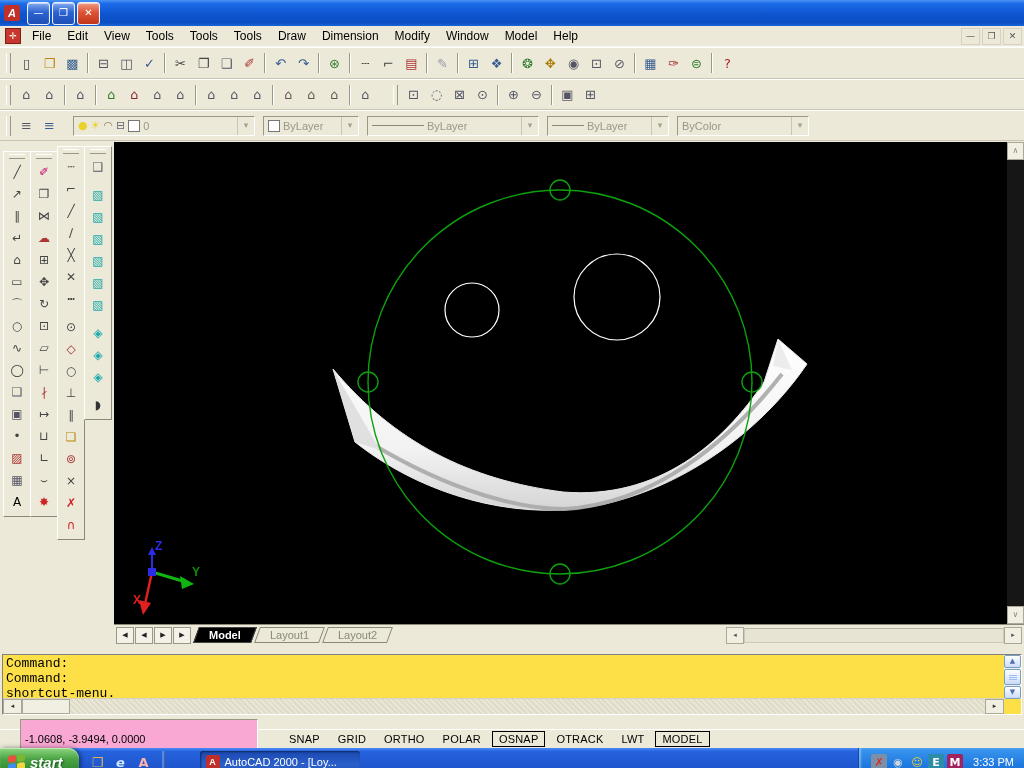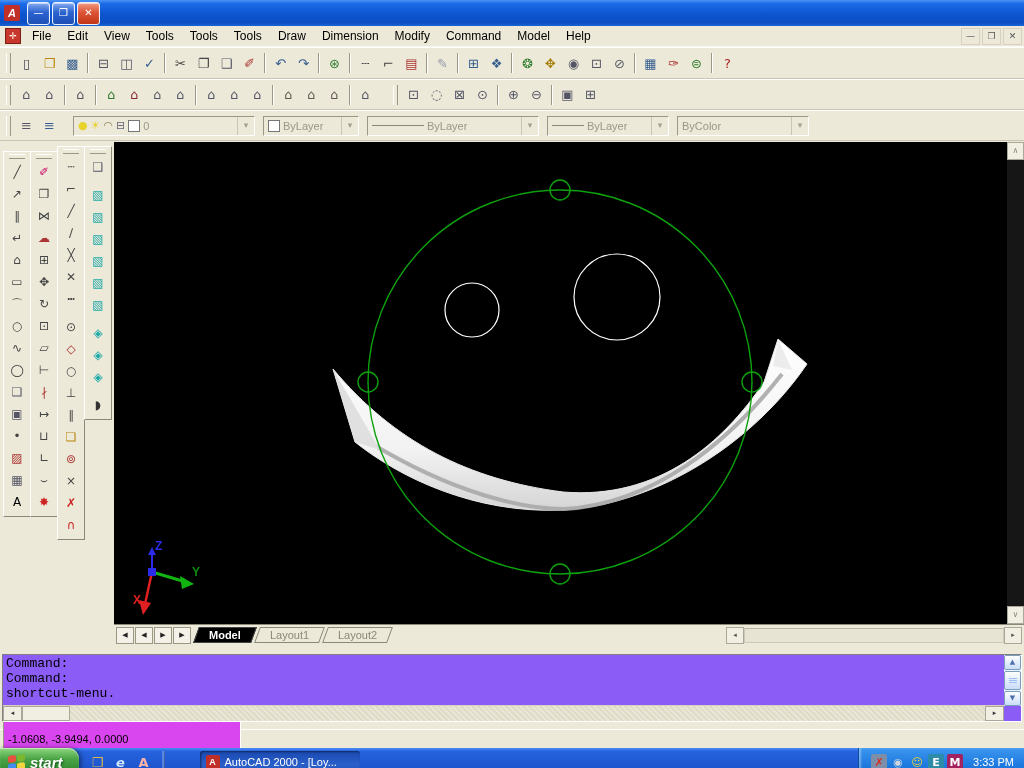--- a/index.html
+++ b/index.html
@@ -73,42 +73,42 @@
   .tab{transform:skewX(-20deg);border:1px solid #8a8878;padding:1px 12px;margin-right:3px;background:#ece9d8;color:#8a8878}
   .tab>span{display:inline-block;transform:skewX(20deg)}
   .tab.active{background:#000;color:#fff;font-weight:bold;border-color:#444}
   .hscroll{margin-left:auto;margin-right:2px;width:296px;height:15px;display:flex;align-items:center}
   .hs-btn{width:16px;height:15px;background:#f1efe2;border:1px solid #aca899;color:#555;font-size:7px;display:flex;align-items:center;justify-content:center}
   .hs-btn.left::after{content:"◂"}.hs-btn.right::after{content:"▸"}
   .hs-track{flex:1;height:13px;background:#e7e4d3;border:1px solid #cdc9b6;border-top-color:#b9b5a2}
 
   
   .cmdwin{height:71px;background:#ece9d8;padding:2px 2px 0;box-sizing:border-box}
-  .cmd-inner{position:relative;height:68px;background:#8b5cf6;border:1px solid;border-color:#808080 #fff #fff #808080;box-sizing:border-box}
+  .cmd-inner{position:relative;height:61px;background:#fde047;border:1px solid;border-color:#808080 #fff #fff #808080;box-sizing:border-box}
   .cmd-text{position:absolute;left:3px;top:1px;right:19px;bottom:15px;overflow:hidden;
     font-family:"Liberation Mono","DejaVu Sans Mono",monospace;font-size:13px;line-height:15px;color:#000;white-space:pre}
   .cmd-vscroll{position:absolute;right:0;top:0;width:17px;bottom:15px;display:flex;flex-direction:column;background:#e9f1fc}
   .xp-btn{height:16px;border:1px solid #7b9ebd;border-radius:2px;background:linear-gradient(180deg,#fdfeff,#cbdcf8);
     color:#4d6fae;font-size:7px;display:flex;align-items:center;justify-content:center}
   .xp-btn.up::after{content:"▲"}.xp-btn.down::after{content:"▼"}
   .xp-thumb{height:20px;margin:1px 0;border:1px solid #7b9ebd;border-radius:2px;background:linear-gradient(180deg,#fdfeff,#cbdcf8);
     display:flex;flex-direction:column;align-items:center;justify-content:center;gap:1px}
   .xp-thumb i{display:block;width:8px;height:1px;background:#9ebef0}
   .xp-spring{flex:1}
   .cmd-hscroll{position:absolute;left:0;right:17px;bottom:0;height:15px;display:flex;background:#ece9d8;border-top:1px solid #d6d2bf}
   .ch-btn{width:17px;background:#f1efe2;border:1px solid #aca899;color:#333;font-size:7px;display:flex;align-items:center;justify-content:center}
   .ch-btn.left::after{content:"◂"}.ch-btn.right::after{content:"▸"}
   .ch-thumb{width:46px;background:#f1efe2;border:1px solid #aca899}
   .ch-track{flex:1;background:repeating-linear-gradient(45deg,#e9e6d5 0 2px,#dedbc8 2px 4px)}
 
   
   .statusgap{height:6px;background:#ece9d8}
   .statusbar{height:18px;display:flex;align-items:center;background:#ece9d8;font-size:11px;border-top:1px solid #fff}
-  .coords{width:228px;height:14px;margin-left:3px;padding:12px 4px;display:flex;align-items:center;color:#000;
-    border:1px solid;border-color:#9a9785 #fff #fff #9a9785;background:#d946ef}
+  .coords{width:228px;height:14px;margin-left:20px;padding:12px 4px;display:flex;align-items:center;color:#000;
+    border:1px solid;border-color:#9a9785 #fff #fff #9a9785;background:#f9a8d4}
   .toggles{display:flex;align-items:center;margin-left:22px}
   .stog{padding:1px 6px;margin:0 2px;color:#000;border:1px solid transparent;letter-spacing:.2px}
   .stog.active{border:1px solid #000}
 
   
   .taskbar{height:28px;position:relative;display:flex;align-items:center;
     background:linear-gradient(180deg,#4b8df7 0%,#2663de 12%,#1e55cd 70%,#1848b4 100%)}
   .start{height:28px;padding:0 16px 0 8px;border-radius:0 11px 11px 0;display:flex;align-items:center;gap:5px;
     background:linear-gradient(180deg,#8ed77e 0%,#4aa345 40%,#2f8a2e 85%,#246f24 100%);
     color:#fff;font-weight:bold;font-style:italic;font-size:15px;text-shadow:1px 1px 2px #14571a;
@@ -153,21 +153,21 @@
   <span id="menu-items" class="tb-flow">
       <span class="menu-item">File</span>
       <span class="menu-item">Edit</span>
       <span class="menu-item">View</span>
       <span class="menu-item">Tools</span>
       <span class="menu-item">Tools</span>
       <span class="menu-item">Tools</span>
       <span class="menu-item">Draw</span>
       <span class="menu-item">Dimension</span>
       <span class="menu-item">Modify</span>
-      <span class="menu-item">Command</span>
+      <span class="menu-item">Window</span>
       <span class="menu-item">Model</span>
       <span class="menu-item">Help</span>
     </span>
   <span class="menu-spring"></span>
   <span id="mdi-buttons" class="tb-flow">
       <span class="mdi-ctl">
         <span class="glyph">—</span>
       </span>
       <span class="mdi-ctl">
         <span class="glyph">❐</span>
@@ -692,20 +692,30 @@
       <div class="ch-track"></div>
       <div class="ch-btn right glyph"></div>
     </div>
   </div>
 </div>
 
 <div class="statusgap"></div>
 
 <div class="statusbar">
   <div class="coords">-1.0608, -3.9494, 0.0000</div>
+  <div id="status-toggles" class="toggles">
+      <div class="stog">SNAP</div>
+      <div class="stog">GRID</div>
+      <div class="stog">ORTHO</div>
+      <div class="stog">POLAR</div>
+      <div class="stog active">OSNAP</div>
+      <div class="stog">OTRACK</div>
+      <div class="stog">LWT</div>
+      <div class="stog active">MODEL</div>
+    </div>
 </div>
 
 <div class="taskbar">
   <div class="start">
     <span id="start-flag" class="flag">
         <span style="background: rgb(232, 80, 63);"></span>
         <span style="background: rgb(125, 183, 47);"></span>
         <span style="background: rgb(63, 140, 243);"></span>
         <span style="background: rgb(243, 214, 63);"></span>
       </span>

